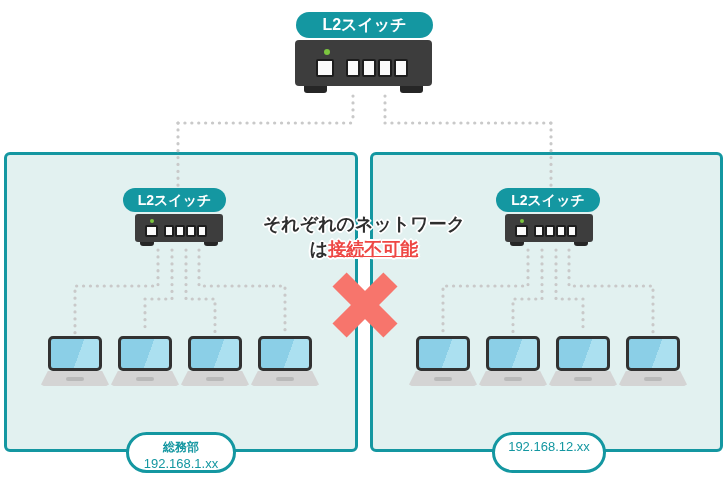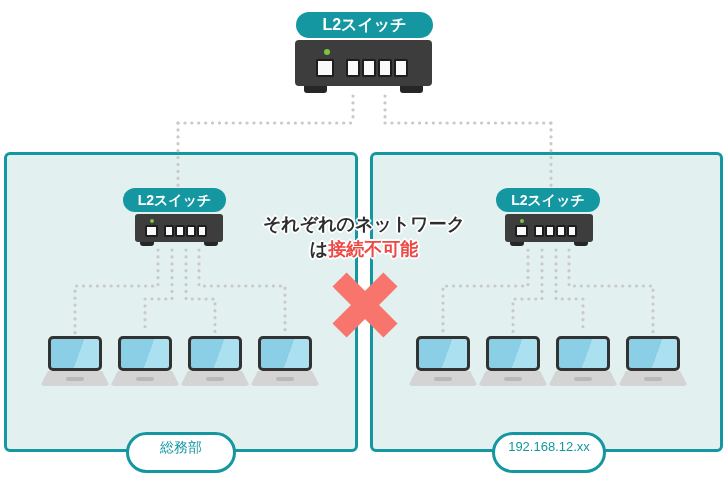--- a/index.html
+++ b/index.html
@@ -67,30 +67,30 @@
   }
   .laptop .pad{position:absolute;left:25px;top:6px;width:18px;height:4px;background:#b9b9b9;border-radius:2px;}
   
   .dept-pill{
     position:absolute;top:432px;height:41px;box-sizing:border-box;background:#fff;
     border:3px solid var(--c-teal,#1497a1);border-radius:21px;z-index:4;
     color:var(--c-teal,#1497a1);text-align:center;padding-top:4px;
   }
   .dept-pill.left{left:126px;width:110px;}
   .dept-pill.right{left:492px;width:114px;}
-  .dept-pill .dept{font-size:14px;font-weight:normal;line-height:17px;}
+  .dept-pill .dept{font-size:12px;font-weight:bold;line-height:17px;}
   .dept-pill .ip{font-size:13px;line-height:15px;}
   
   .annotation{
     position:absolute;left:254px;top:212px;width:220px;z-index:5;text-align:center;
     font-size:18px;font-weight:bold;color:#2e2e2e;line-height:25px;
     text-shadow:-2px 0 0 #fff,2px 0 0 #fff,0 -2px 0 #fff,0 2px 0 #fff,
                 -1px -1px 0 #fff,1px 1px 0 #fff,-1px 1px 0 #fff,1px -1px 0 #fff;
   }
-  .annotation .hl{color:var(--c-highlight_red,#ee4744);}
+  .annotation .hl{color:var(--c-highlight_red,#ee4744);text-decoration:underline;}
 </style>
 </head>
 <body>
 
 <div class="stage">
 
   <div class="dept-box left"></div>
   <div class="dept-box right"></div>
 
   <svg class="wires" width="728" height="504" viewBox="0 0 728 504">
@@ -212,20 +212,21 @@
     </div>
   <div class="laptop" style="left:619px">
       <div class="screen"></div>
       <div class="base">
         <span class="pad"></span>
       </div>
     </div>
 
   <div class="dept-pill left">
     <div class="dept">総務部</div>
+    <div class="ip">192.168.1.xx</div>
   </div>
   <div class="dept-pill right">
     <div class="ip">192.168.12.xx</div>
   </div>
 
   <div class="annotation">
     <div>それぞれのネットワーク</div>
     <div><span>は</span><span class="hl">接続不可能</span></div>
   </div>
 

